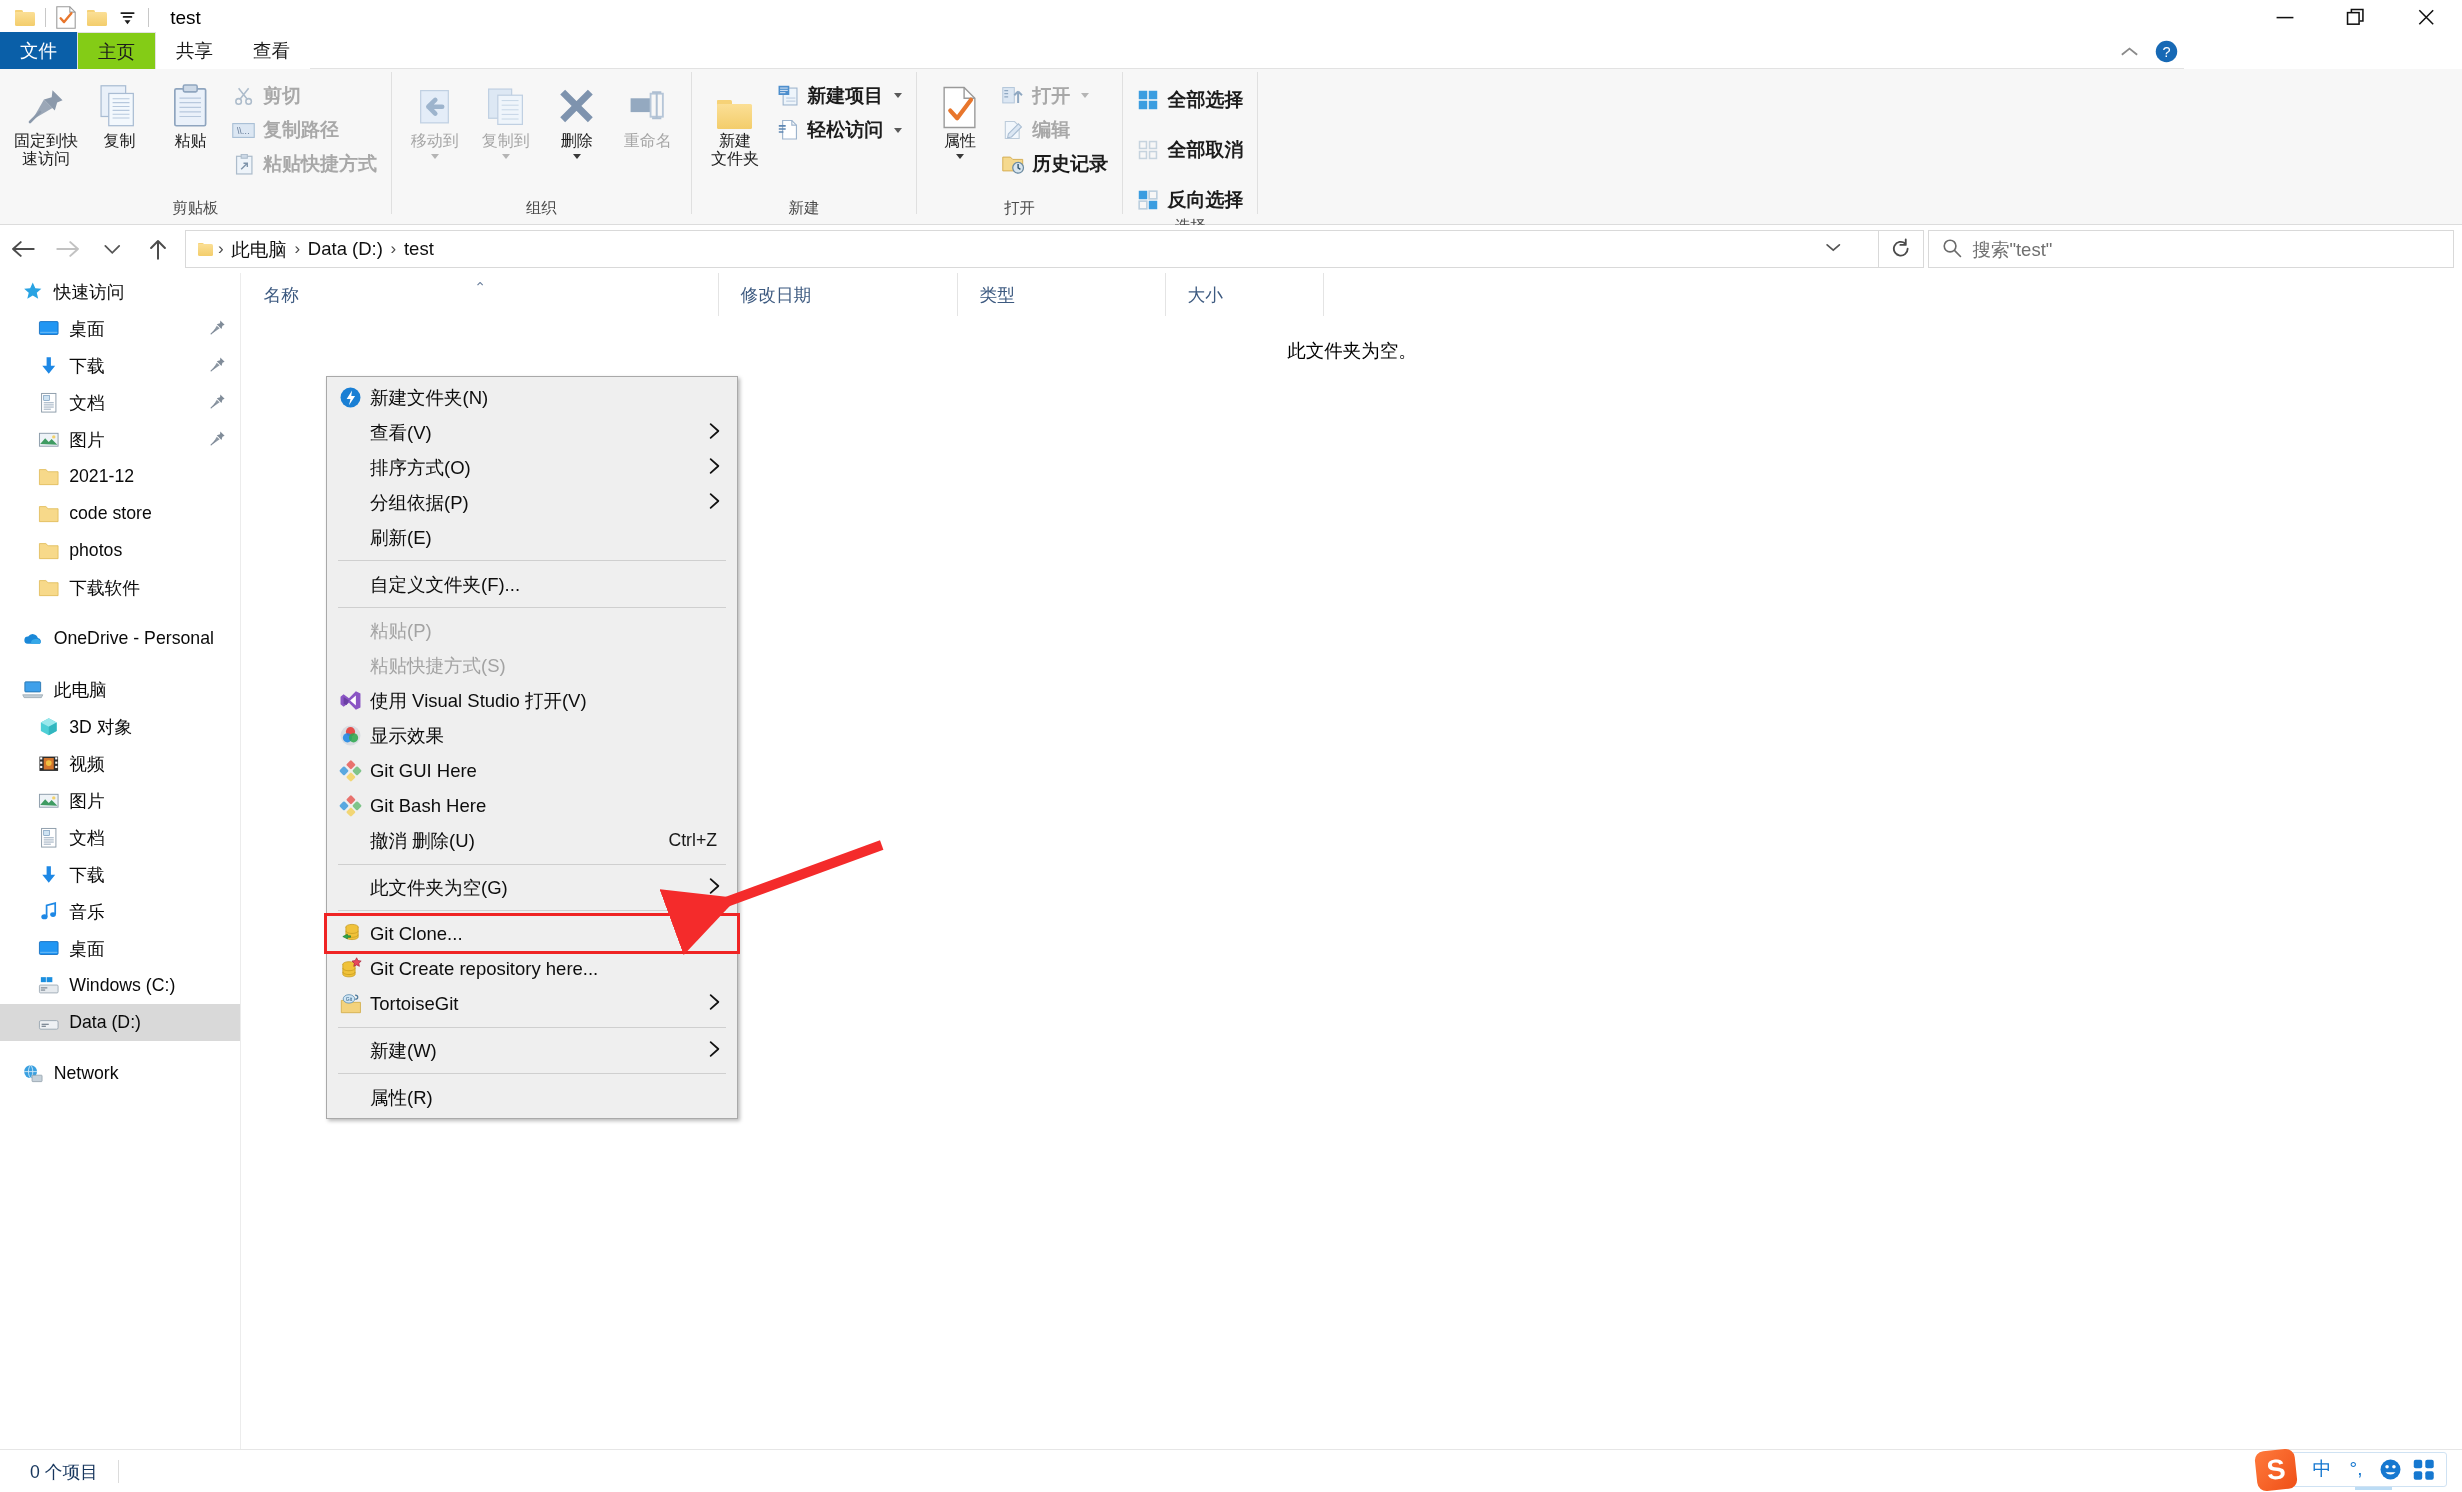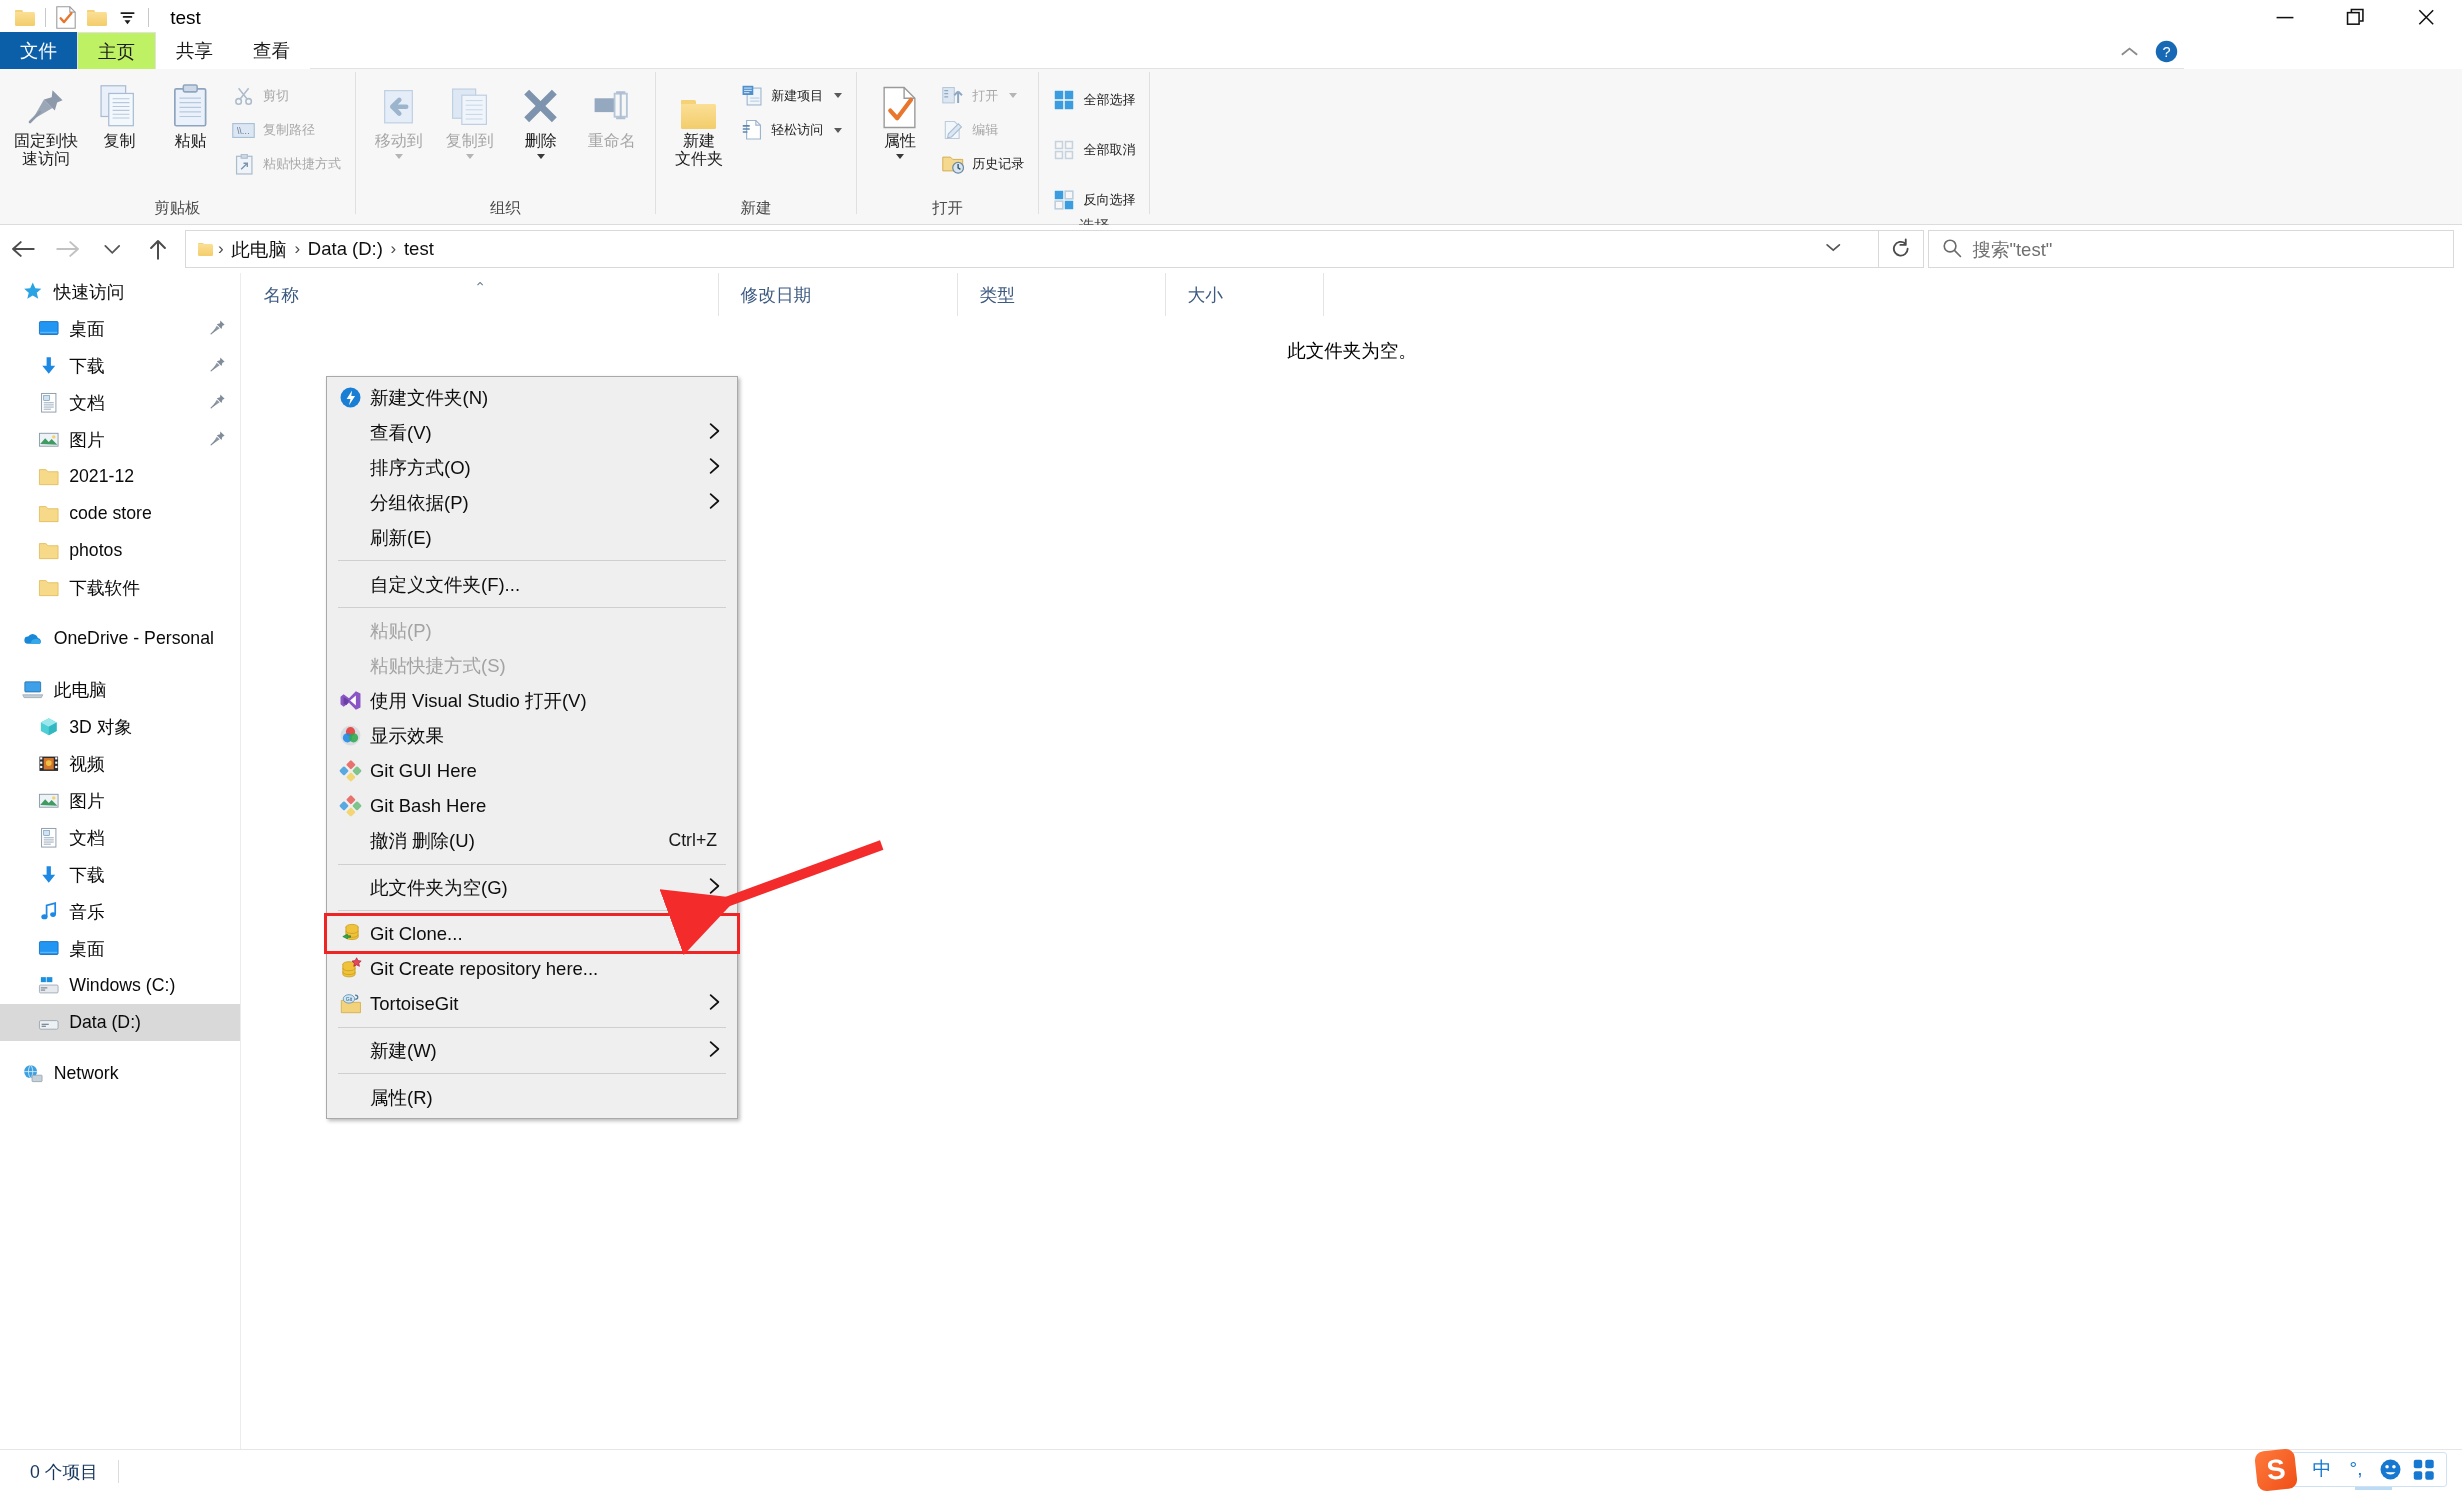--- a/index.html
+++ b/index.html
@@ -52,21 +52,21 @@
   .tabstrip {
     position:absolute; top:32px; left:0; width:2184px; height:37px;
     background:#ffffff;
     display:flex; align-items:flex-end;
   }
   .tab {
     height:37px; padding:0 20px; display:flex; align-items:center; justify-content:center;
     font-size:18.5px; color:#1c1c1c;
   }
   .tab.file { background:#0a5fa8; color:#fff; min-width:68px; }
-  .tab.active { background:#bef264; border:0.8px solid #e2e2e2; border-bottom:none;font-family:Liberation Mono, monospace; }
+  .tab.active { background:#84cc16; border:0.8px solid #e2e2e2; border-bottom:none;font-family:Liberation Mono, monospace; }
   .tabstrip-fill { flex:1; height:36px; border-bottom:0.8px solid #e2e2e2; }
   .ribbon-right {
     position:absolute; right:6.2px; bottom:3.1px; display:flex; align-items:center; gap:14px;
   }
 
   
   .ribbon {
     position:absolute; top:69px; left:0; width:2462px; height:156px;
     background:#f7f7f7; border-bottom:0.8px solid #dcdcdc;
     display:flex; align-items:flex-start;
@@ -84,21 +84,21 @@
   .bigbtn .lbl { font-size:16px; color:#1c1c1c; text-align:center; line-height:1.12; }
   .bigbtn.dim .lbl { color:#a6a6a6; }
   .bigbtn .ico { height:49px; display:flex; align-items:flex-end; justify-content:center; }
   .caret-dn {
     width:0;height:0;border-left:4.6px solid transparent;border-right:4.6px solid transparent;
     border-top:5.4px solid #3a3a3a; margin-top:1.5px;
   }
   .caret-dn.dim { border-top-color:#b5b5b5; }
   .smallcol { display:flex; flex-direction:column; justify-content:flex-start; padding-top:4.6px; gap:2.3px; }
   .smallbtn { display:flex; align-items:center; gap:7.7px; padding:2.3px 6.2px; height:32px; }
-  .smallbtn .lbl { font-size:13px; color:#1c1c1c; white-space:nowrap; }
+  .smallbtn .lbl { font-size:19px; color:#1c1c1c; white-space:nowrap;font-weight:bold; }
   .smallbtn.dim .lbl { color:#a8a8a8; }
   .smallbtn .ico { width:23px; height:23px; display:flex; align-items:center; justify-content:center; }
   .mini-caret {
     width:0;height:0;border-left:4.6px solid transparent;border-right:4.6px solid transparent;
     border-top:5.4px solid #5a5a5a; margin-left:3.1px;
   }
   .mini-caret.dim { border-top-color:#b5b5b5; }
 
   
   .addrrow {

